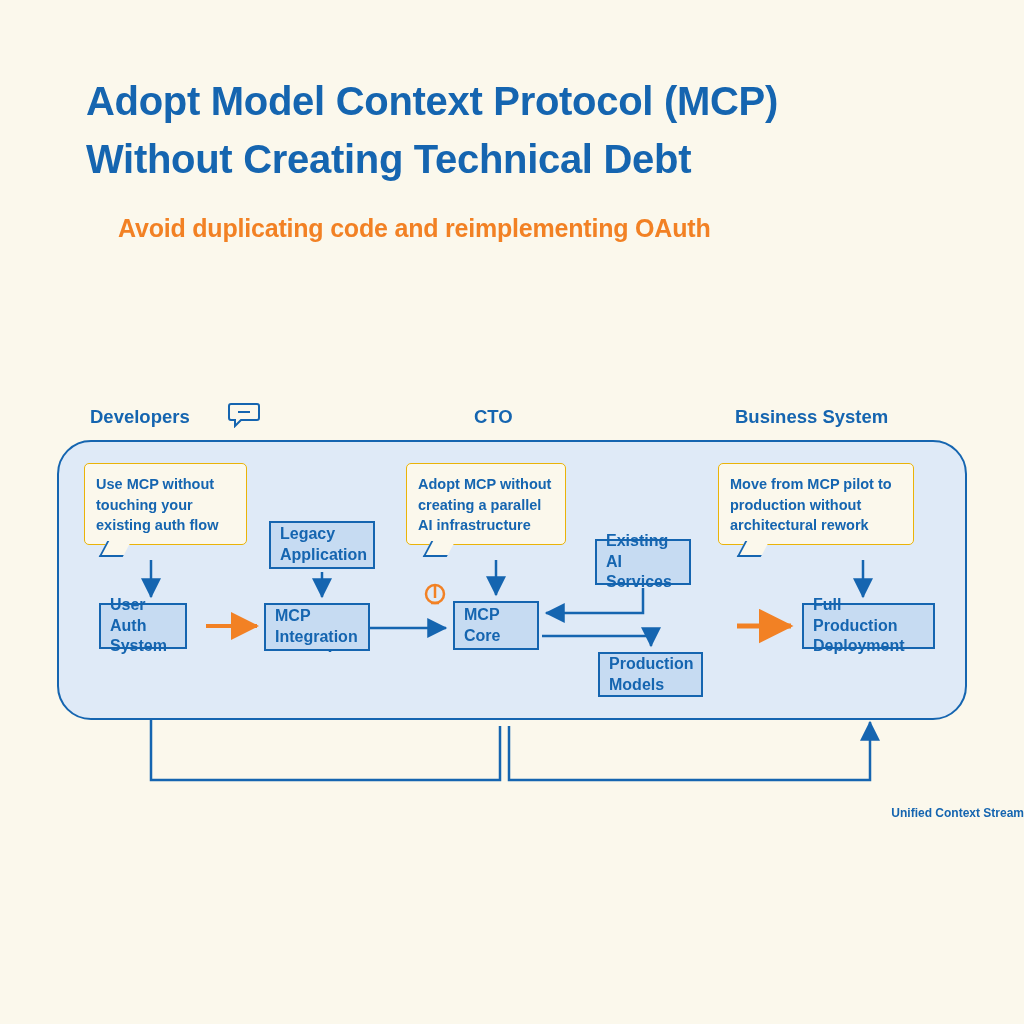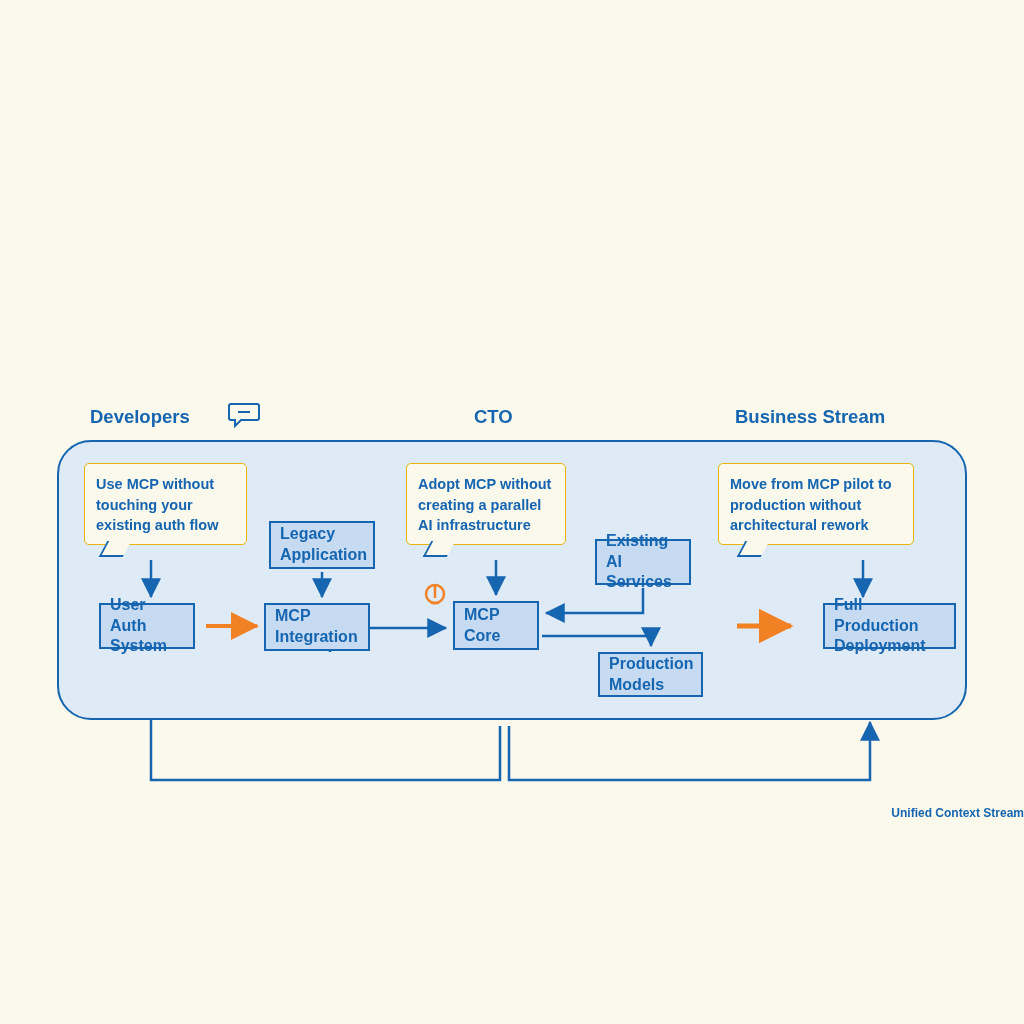--- a/index.html
+++ b/index.html
@@ -114,27 +114,27 @@
     border: 2px solid #1565b0;
     color: #1565b0;
     font-size: 16px;
     font-weight: bold;
     line-height: 1.3;
     display: flex;
     align-items: center;
     box-sizing: border-box;
     padding: 4px 9px;
   }
-  #node-user-auth    { left: 99px;  top: 603px; width: 96px; height: 46px; }
+  #node-user-auth    { left: 99px;  top: 603px; width: 88px; height: 46px; }
   #node-legacy       { left: 269px; top: 521px; width: 106px; height: 48px; }
   #node-mcp-integ    { left: 264px; top: 603px; width: 106px; height: 48px; }
   #node-mcp-core     { left: 453px; top: 601px; width: 86px;  height: 49px; }
   #node-existing-ai  { left: 595px; top: 539px; width: 96px;  height: 46px; justify-content: flex-end; }
   #node-prod-models  { left: 598px; top: 652px; width: 105px; height: 45px; }
-  #node-full-prod    { left: 823px; top: 603px; width: 133px; height: 46px; align-items: center; }
+  #node-full-prod    { left: 802px; top: 603px; width: 133px; height: 46px; align-items: center; }
 
   
   .wires {
     position: absolute;
     left: 0; top: 0;
     width: 1024px;
     height: 1024px;
     pointer-events: none;
   }
 
@@ -148,24 +148,31 @@
     font-size: 12px;
     font-weight: bold;
     color: #1565b0;
   }
 </style>
 </head>
 <body>
 
 <div class="page">
 
+  <div class="header">
+    <h1 class="title">
+      <span>Adopt Model Context Protocol (MCP)</span>
+      <span class="line2">Without Creating Technical Debt</span>
+    </h1>
+    <div class="subtitle">Avoid duplicating code and reimplementing OAuth</div>
+  </div>
 
   <div class="lane-label" id="lane-dev">Developers</div>
   <div class="lane-label" id="lane-cto">CTO</div>
-  <div class="lane-label" id="lane-biz">Business Stream</div>
+  <div class="lane-label" id="lane-biz">Business System</div>
 
   <svg class="chat-icon" viewBox="0 0 32 26">
     <path d="M3 2 H29 A2 2 0 0 1 31 4 V16 A2 2 0 0 1 29 18 H13 L7 24 V18 H3 A2 2 0 0 1 1 16 V4 A2 2 0 0 1 3 2 Z" fill="none" stroke="#1565b0" stroke-width="2"></path>
     <line x1="10" y1="10" x2="22" y2="10" stroke="#1565b0" stroke-width="2"></line>
   </svg>
 
   <div class="container-box"></div>
 
   <div class="callout" id="callout-dev">
     <span>Use MCP without touching your existing auth flow</span>

